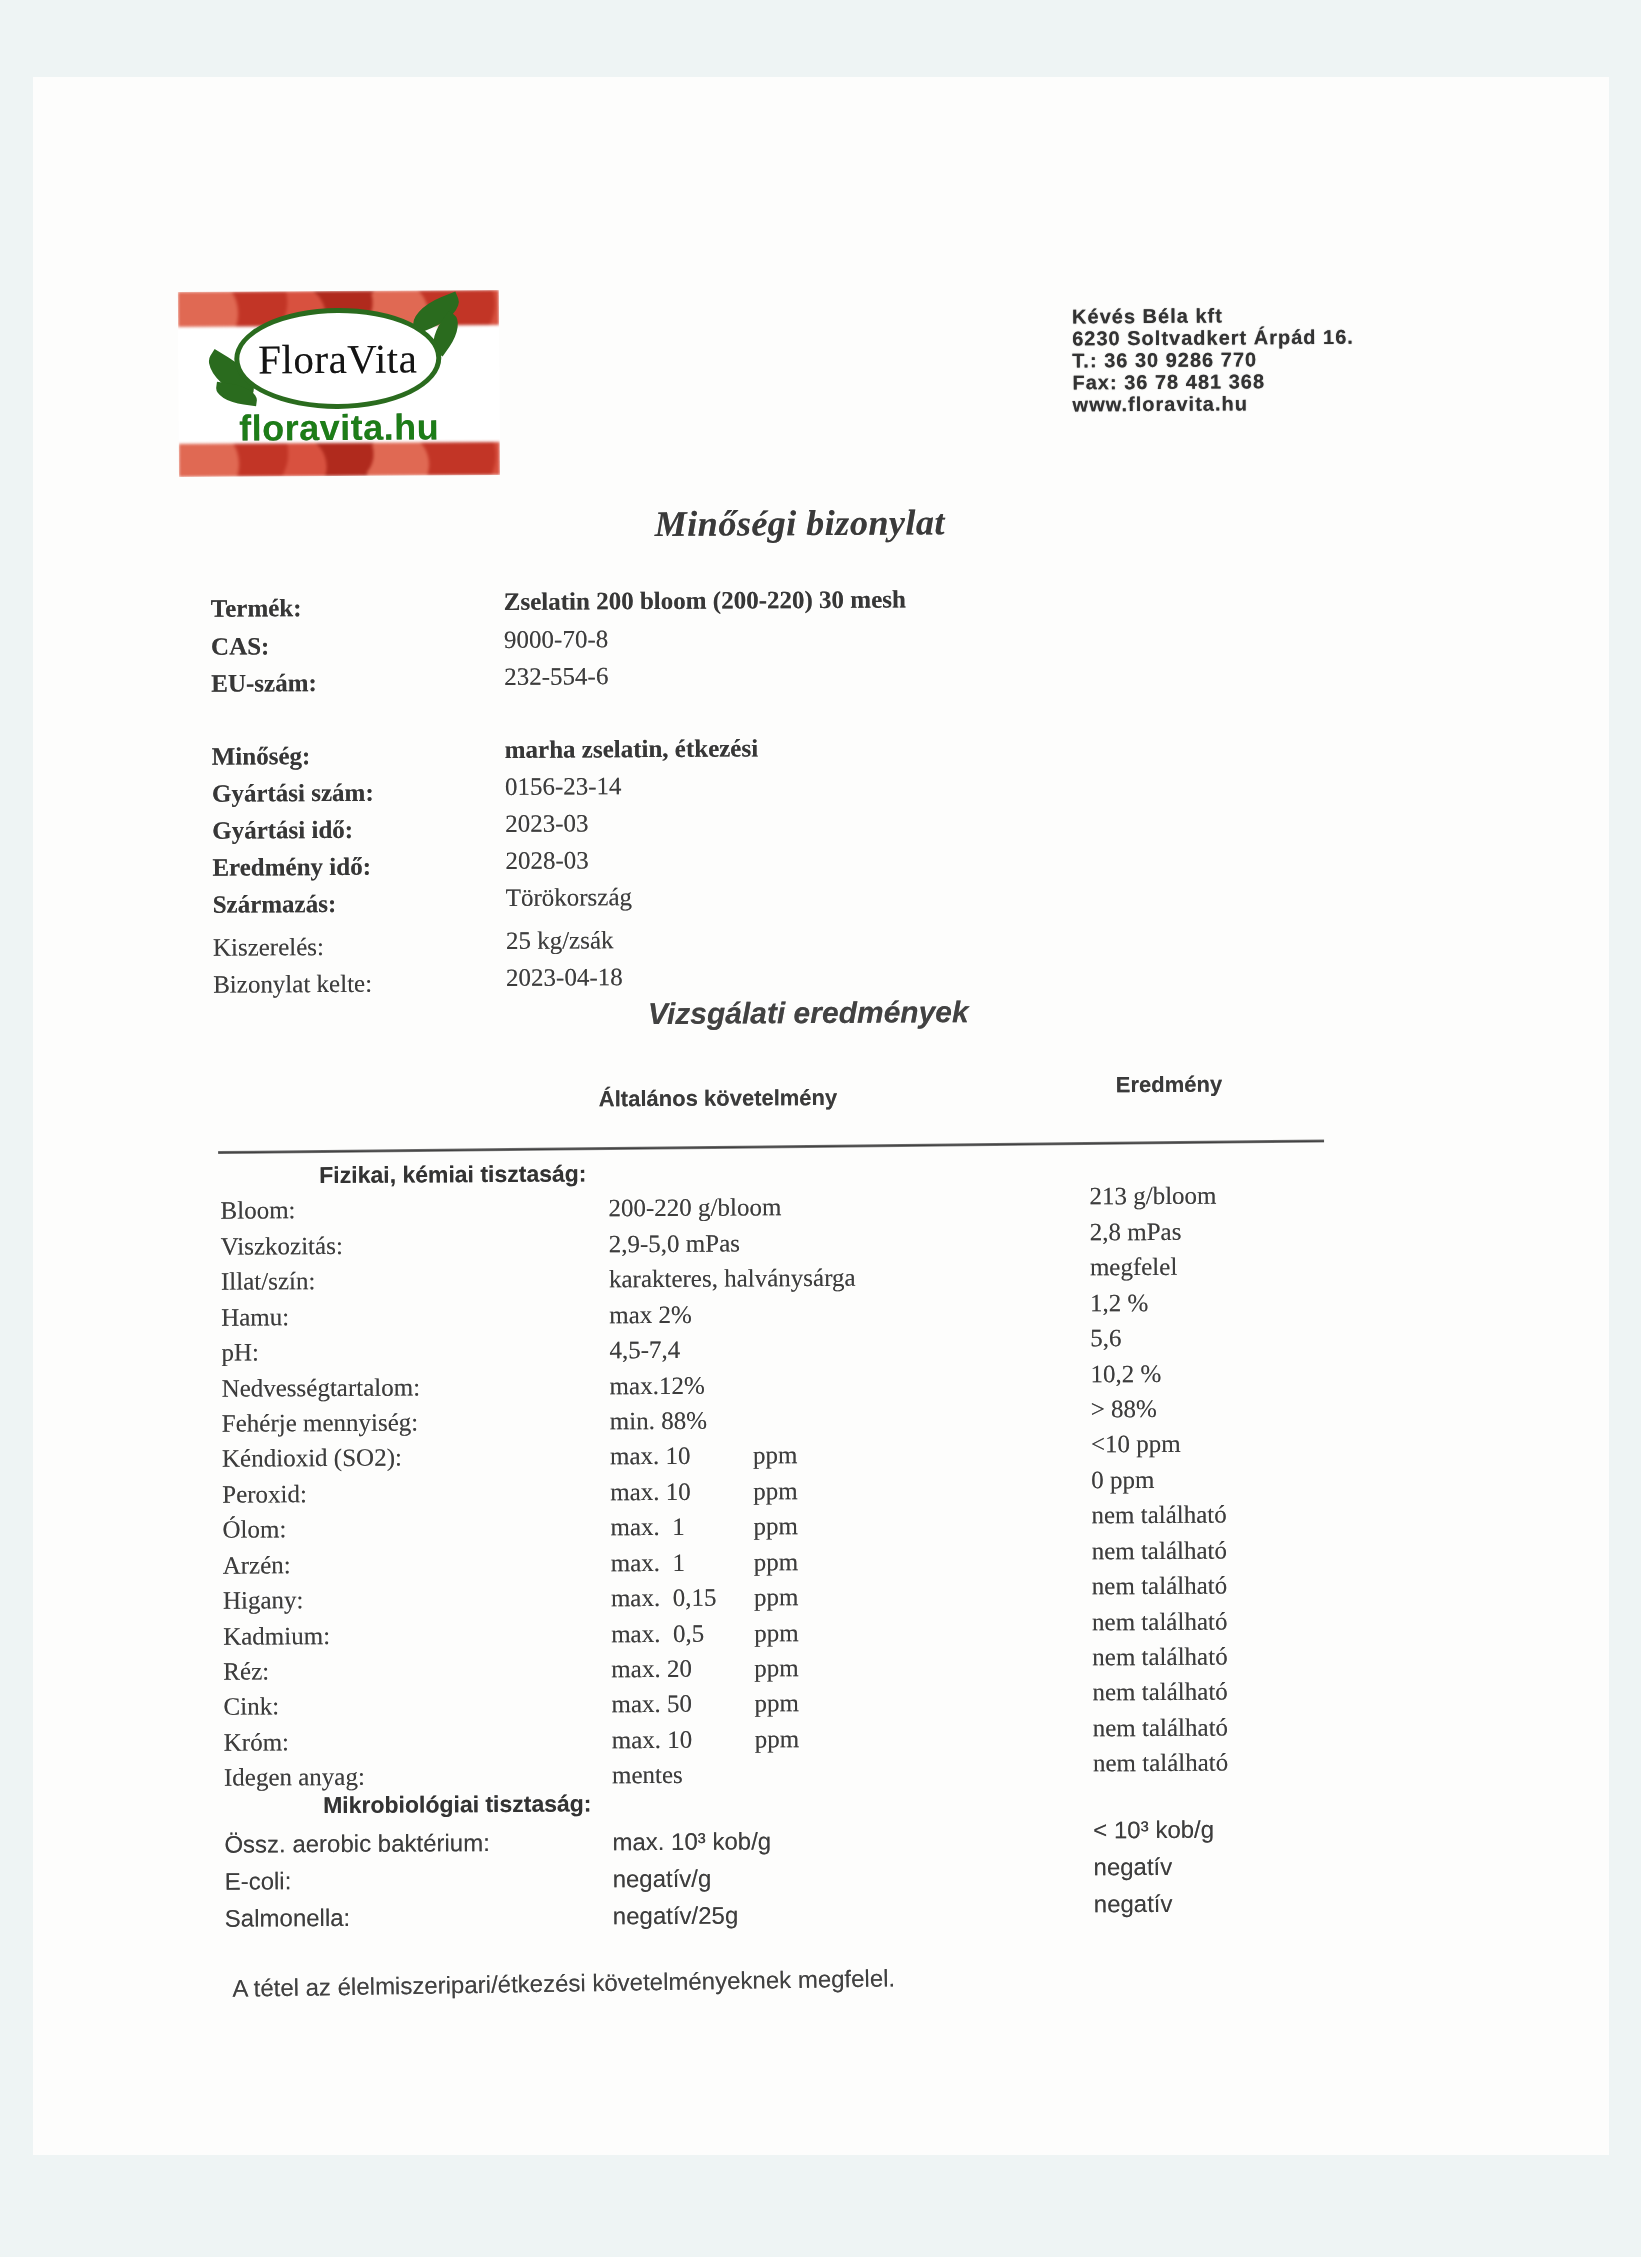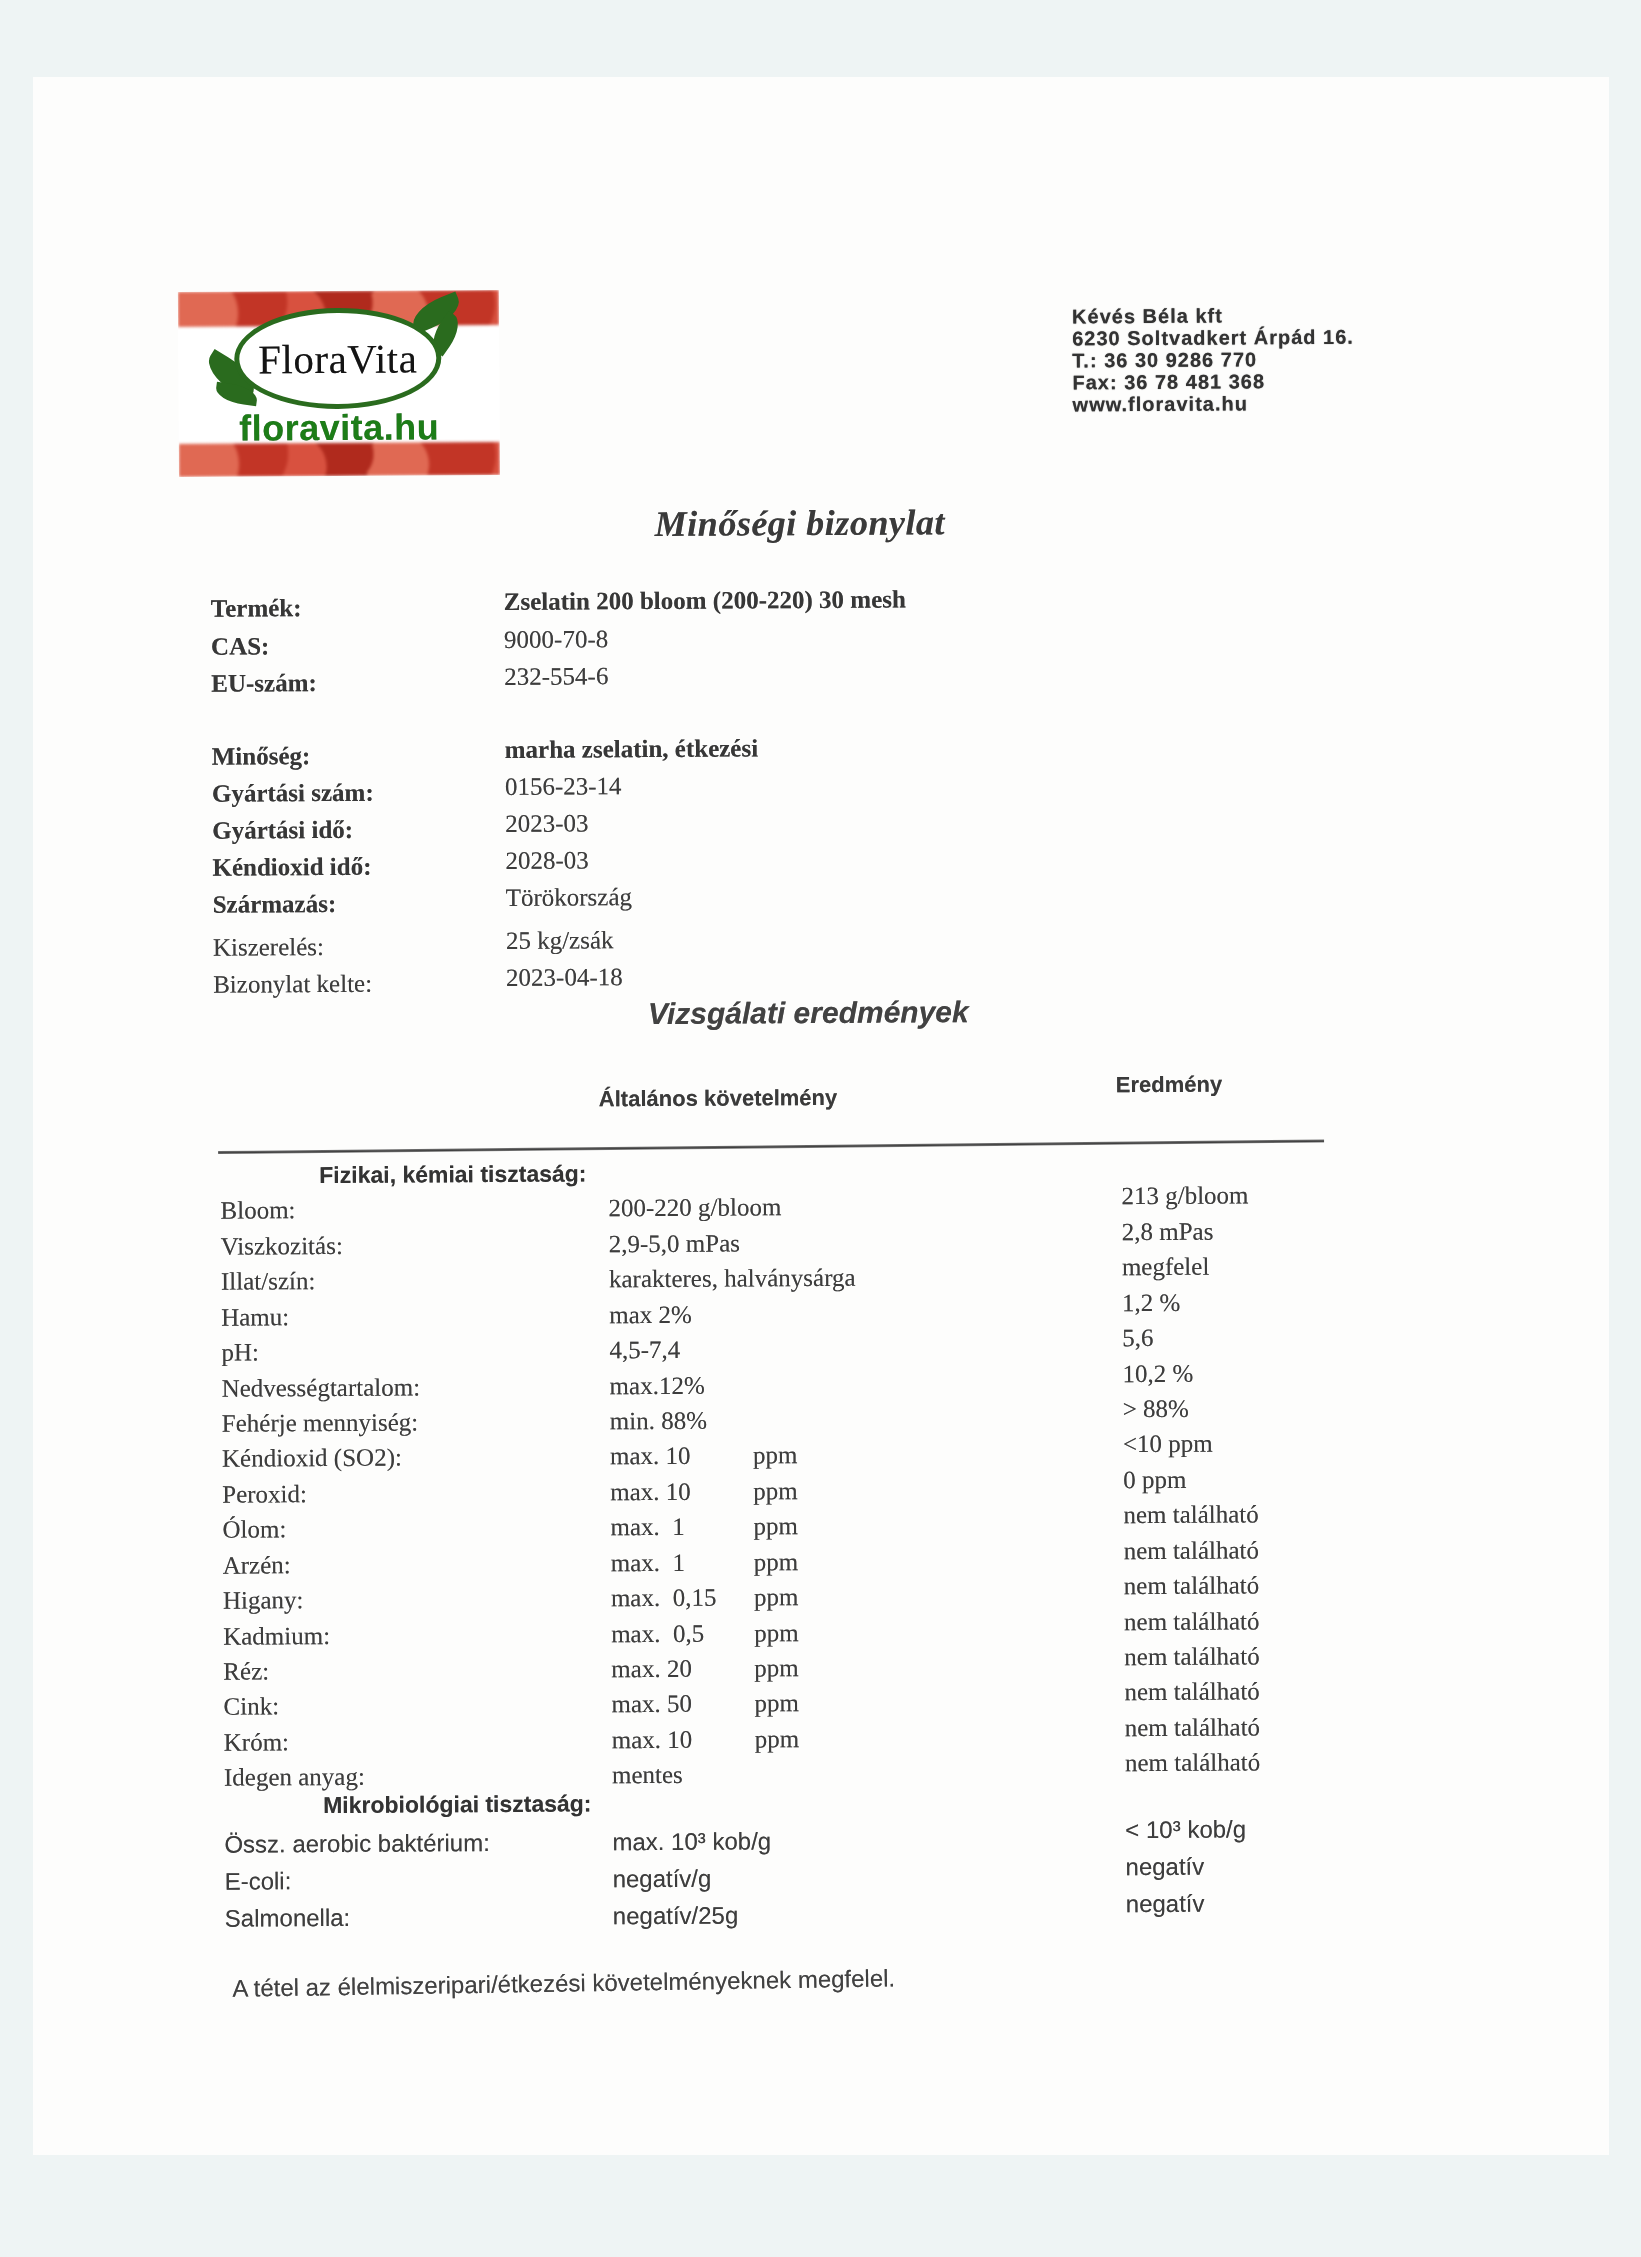--- a/index.html
+++ b/index.html
@@ -90,21 +90,21 @@
   
   .row{position:absolute;left:0;width:1641px;height:37px;}
   .row span{position:absolute;white-space:pre;}
   .i-label{left:214px;font:25px "Liberation Serif", serif;}
   .i-label.b{font-weight:bold;color:#373737;}
   .i-value{left:507px;top:-4.8px;font:25px "Liberation Serif", serif;}
   .i-value.b{font-weight:bold;color:#373737;}
   .c-label{left:220px;}
   .c-req{left:608px;}
   .c-unit{left:751px;}
-  .c-res{left:1089px;top:-8.7px;margin-left:32px;}
+  .c-res{left:1089px;top:-8.7px;}
   .f-serif span{font:25px "Liberation Serif", serif;}
   .f-sans  span{font:24px "Liberation Sans", sans-serif;}
 
   .footer{
     position:absolute;left:227px;top:1968px;
     font:24px "Liberation Sans", sans-serif;color:#414141;
     transform:rotate(-0.55deg);
   }
 </style>
 </head>
@@ -156,21 +156,21 @@
       </div>
       <div class="row" style="top: 776px;">
         <span class="i-label b">Gyártási szám:</span>
         <span class="i-value">0156-23-14</span>
       </div>
       <div class="row" style="top: 813px;">
         <span class="i-label b">Gyártási idő:</span>
         <span class="i-value">2023-03</span>
       </div>
       <div class="row" style="top: 850px;">
-        <span class="i-label b">Kéndioxid idő:</span>
+        <span class="i-label b">Eredmény idő:</span>
         <span class="i-value">2028-03</span>
       </div>
       <div class="row" style="top: 887px;">
         <span class="i-label b">Származás:</span>
         <span class="i-value">Törökország</span>
       </div>
       <div class="row" style="top: 930px;">
         <span class="i-label">Kiszerelés:</span>
         <span class="i-value">25 kg/zsák</span>
       </div>

